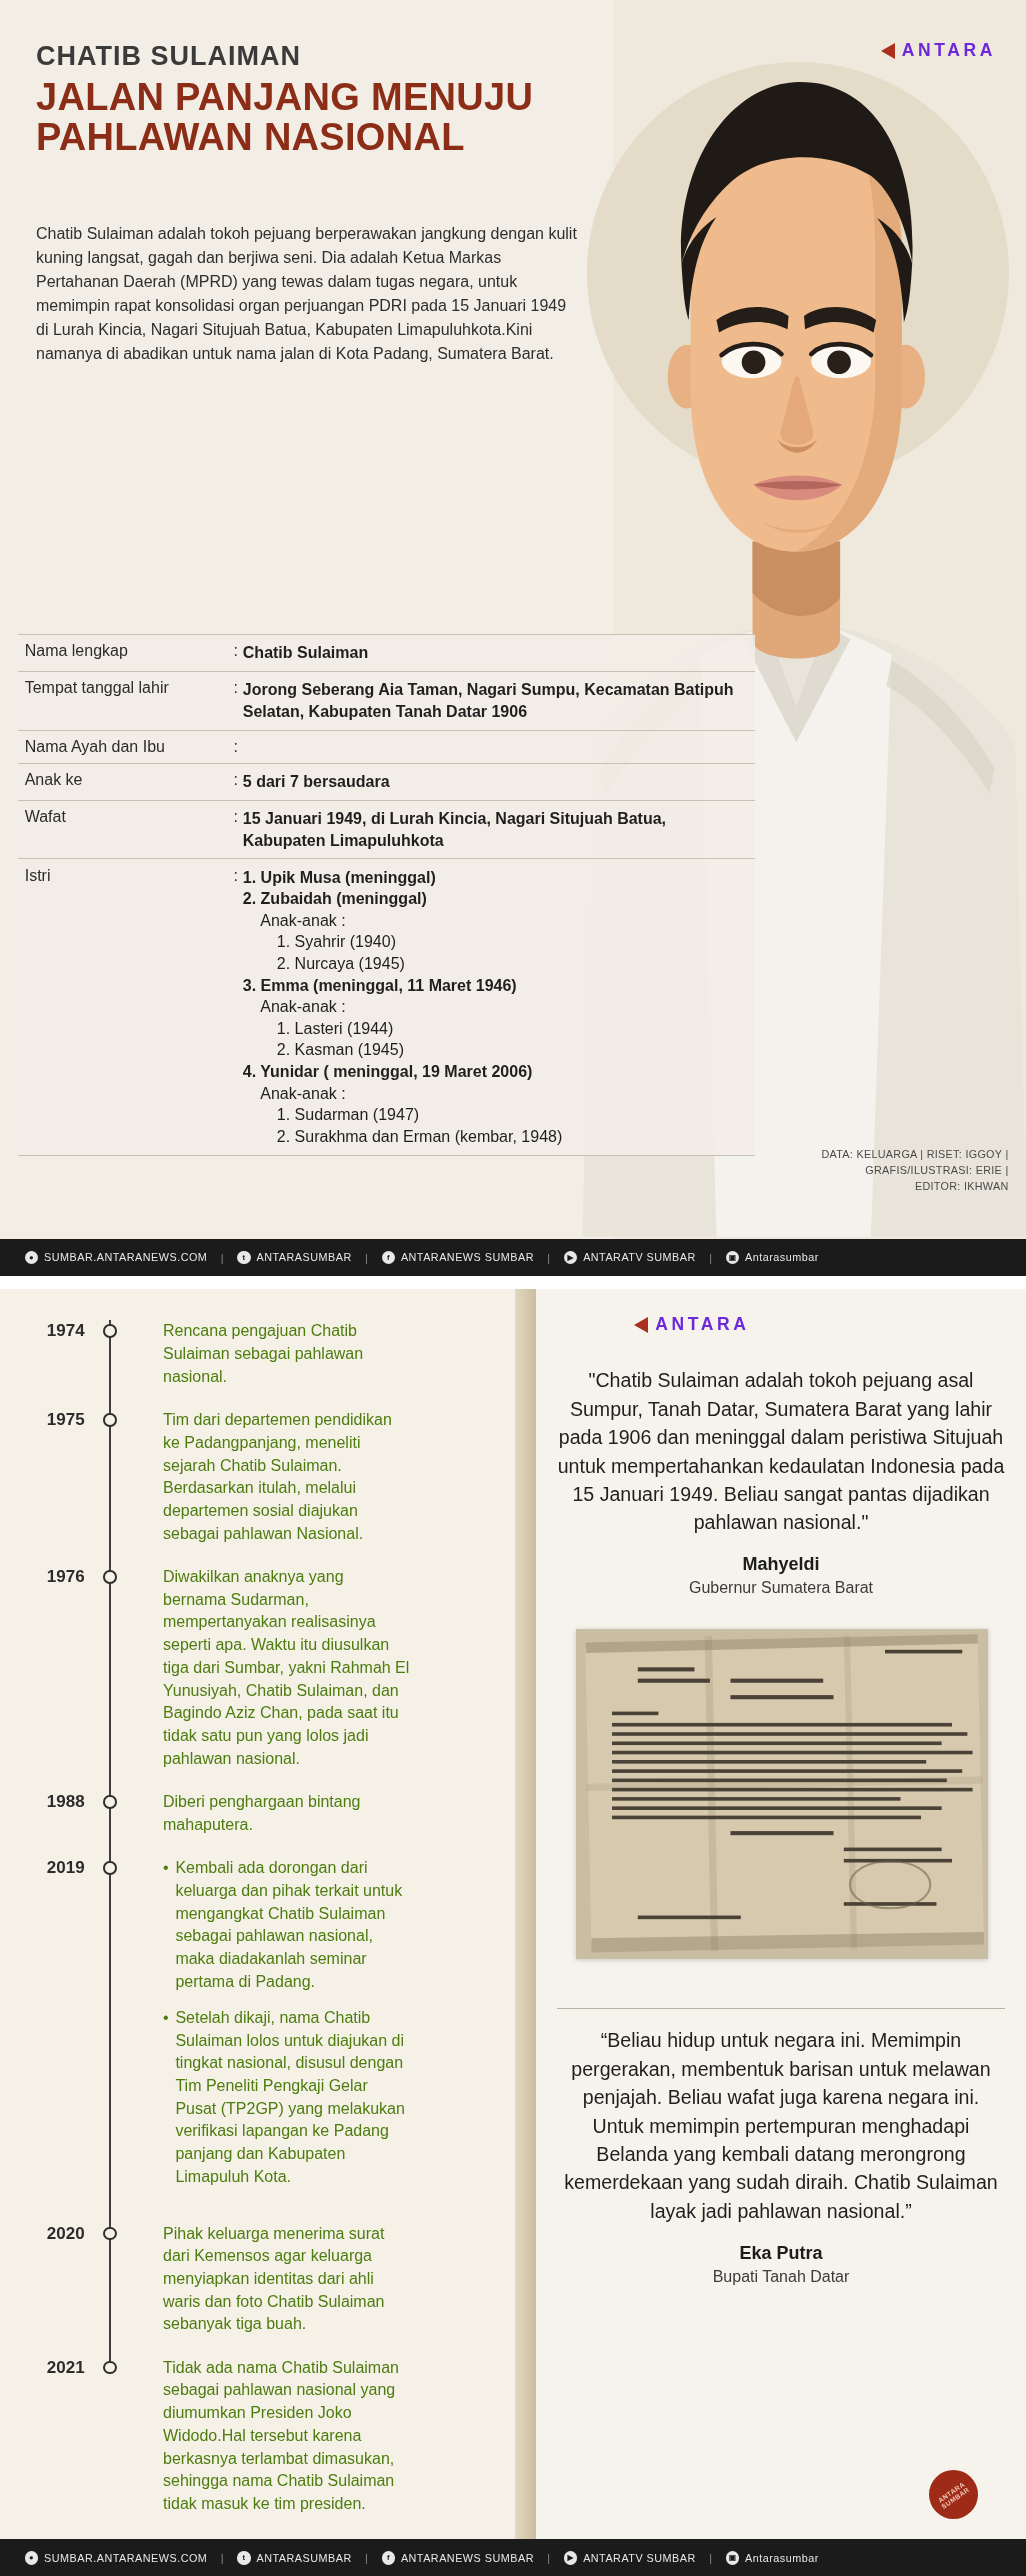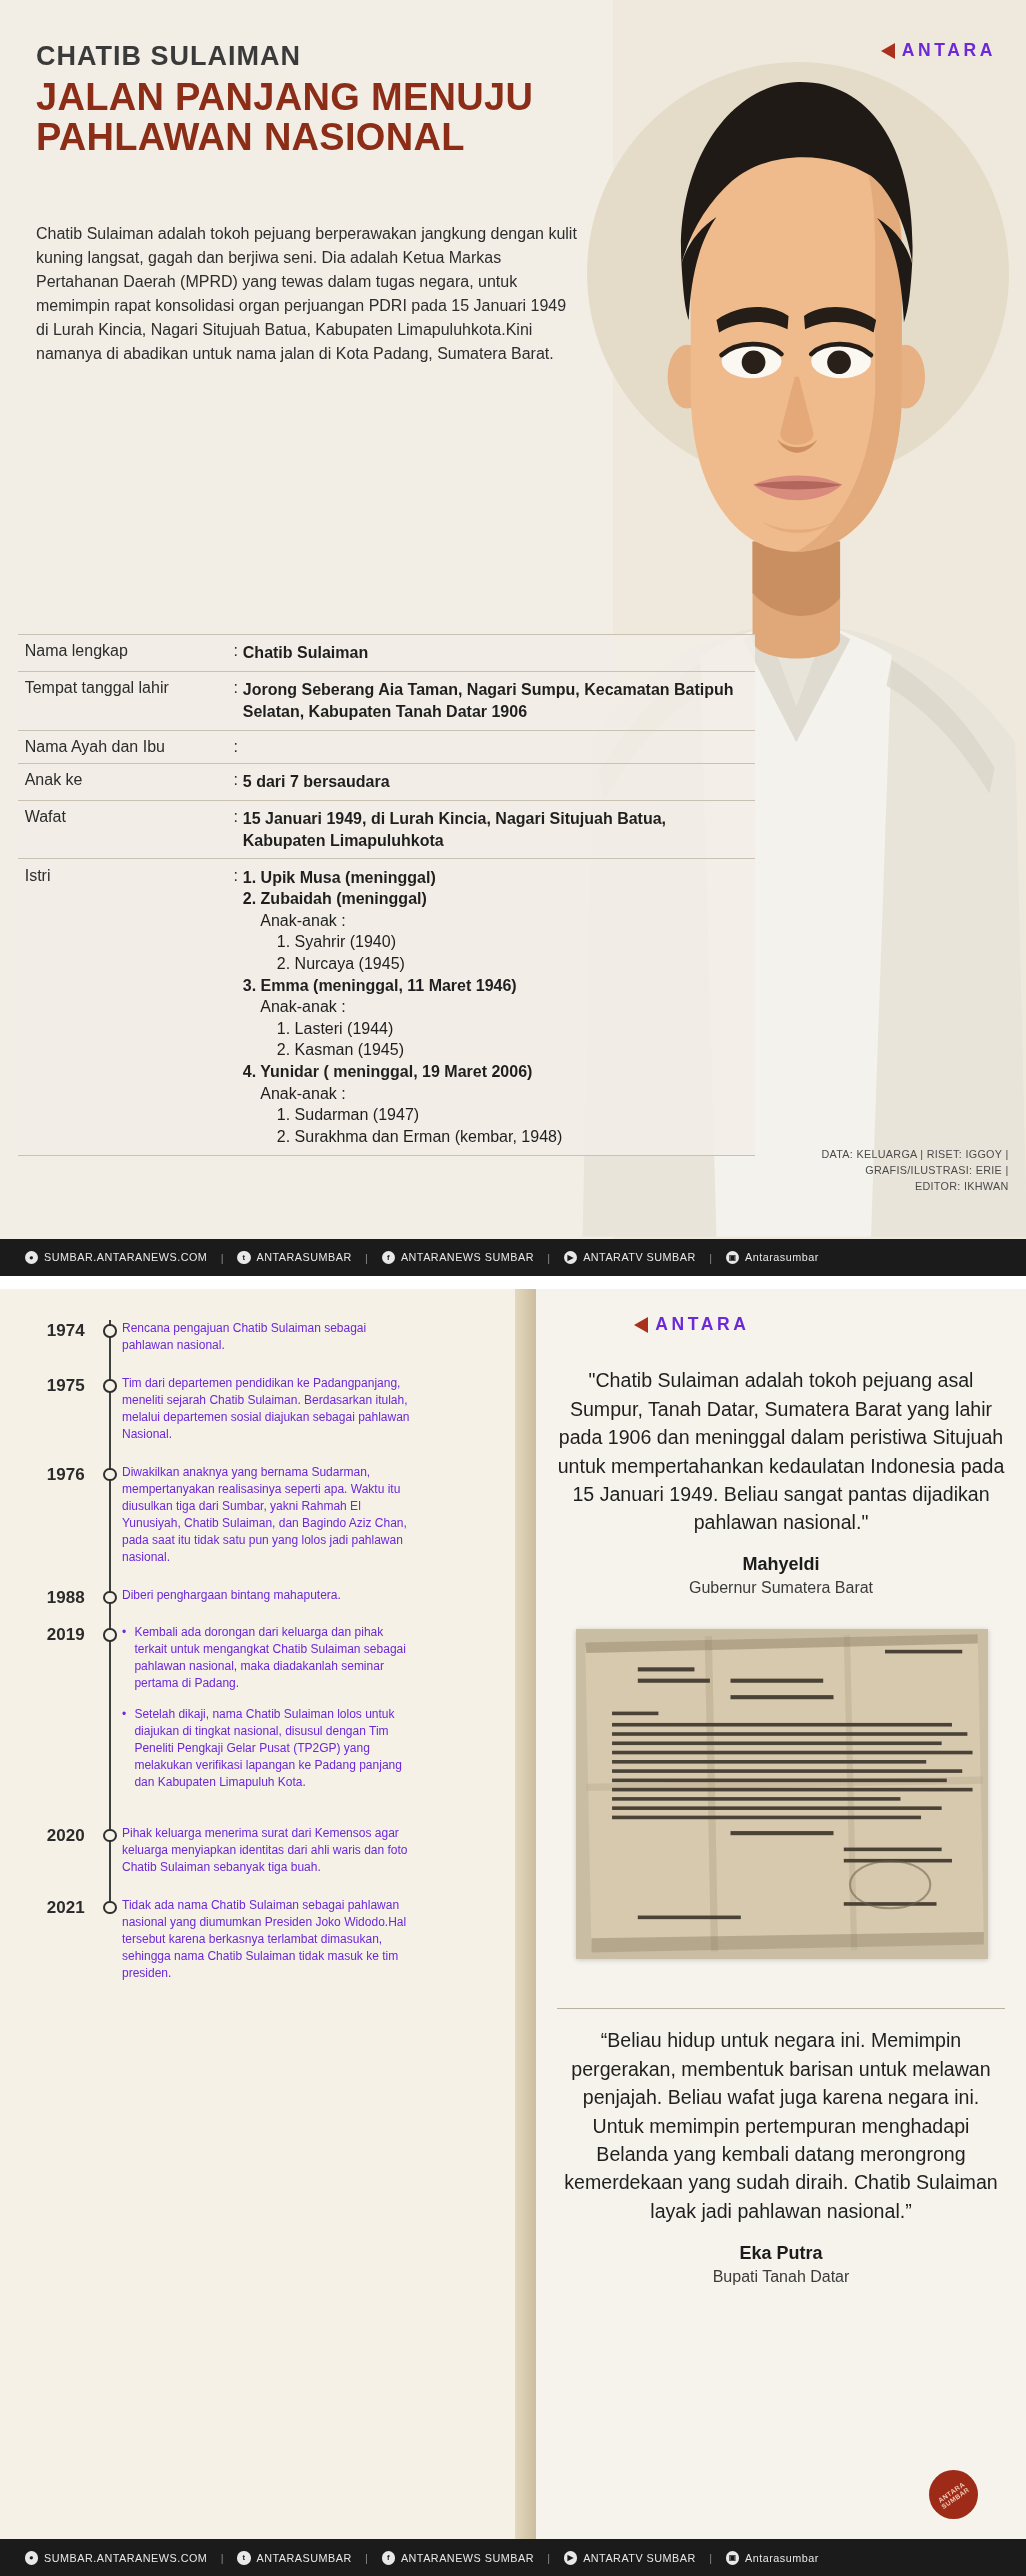--- a/index.html
+++ b/index.html
@@ -127,22 +127,23 @@
   }
   .tl-axis { width:24px; position:relative; }
   .tl-axis .line {
     position:absolute; left:10.8px; top:0; bottom:0; width:2.1px; background:#3f3f3f;
   }
   .tl-axis .dot {
     position:absolute; left:5.2px; top:4.1px; width:13.4px; height:13.4px;
     border-radius:50%; border:2.6px solid #2f2f2f; background:#f5f1e7;
   }
   .tl-text {
-    flex:1; font-size:12px; line-height:1.42; color:#6d28d9; padding-bottom:20.6px;
+    flex:1; font-size:16px; line-height:1.42; color:#4d7c0f; padding-bottom:20.6px;
     padding-right:5.2px;
+    margin-left:41px;
   }
   .tl-text .bullet { display:flex; margin-bottom:13.4px; }
   .tl-text .bullet .bd { width:12.4px; flex:none; }
   .tl-last .tl-axis .line { bottom:auto; height:10.3px; }
 
   
   .quote-block { position:absolute; left:557px; width:448px; z-index:5; }
   .quote-top { top:77px; }
   .quote-text {
     font-size:19.6px; line-height:1.45; color:#1f1f1f; text-align:center;

